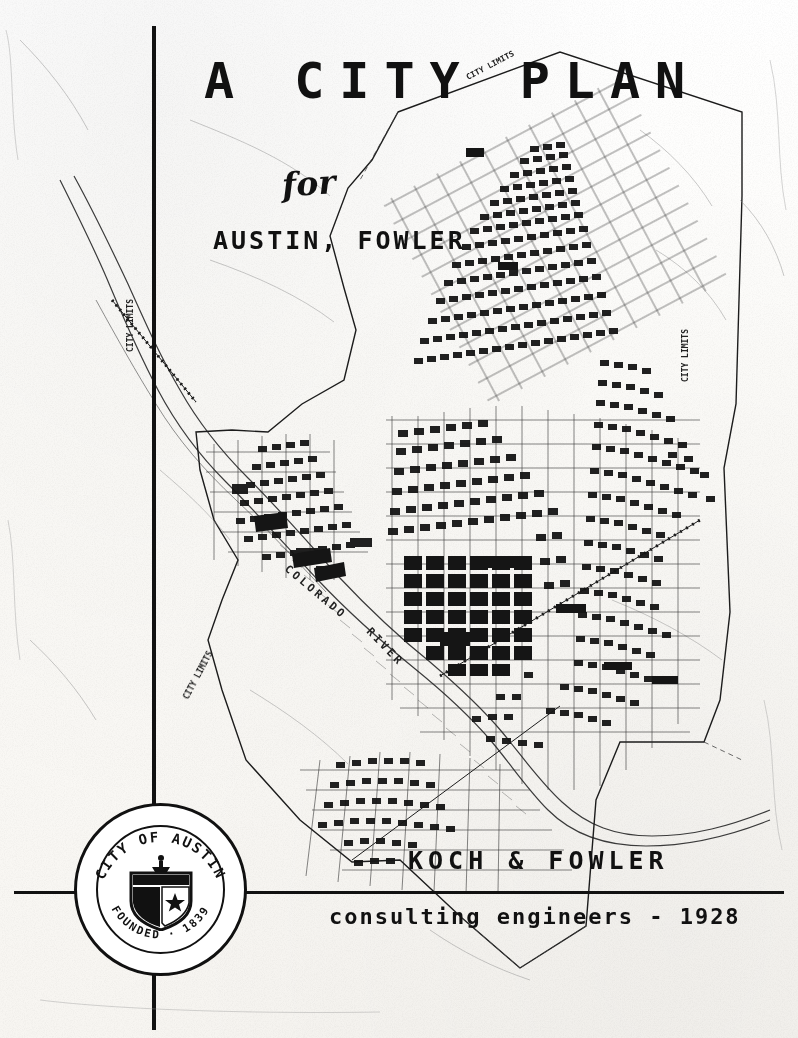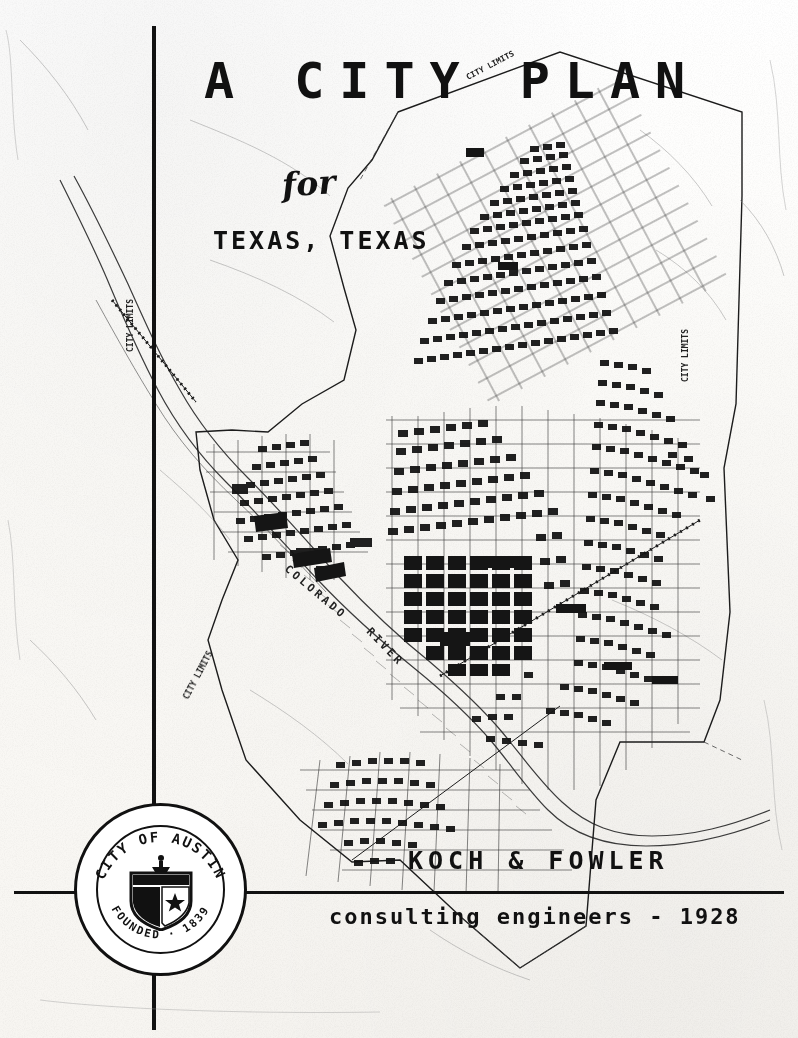--- a/index.html
+++ b/index.html
@@ -732,21 +732,21 @@
     </svg>
   </div>
 
   <div class="reg-line" id="reg-vertical"></div>
   <div class="reg-line" id="reg-horizontal"></div>
 
   <div class="title-text" id="main-title">A CITY PLAN</div>
 
   <div class="title-text" id="for-word">for</div>
 
-  <div class="title-text" id="subtitle-city">TEXAS, TEXAS</div>
+  <div class="title-text" id="subtitle-city">AUSTIN, FOWLER</div>
 
   <div class="title-text" id="firm-name">KOCH &amp; FOWLER</div>
 
   <div class="title-text" id="credit-line">consulting  engineers - 1928</div>
 
   <div id="city-seal">
     <div class="ring-outer"></div>
     <div class="ring-inner"></div>
 
     <svg class="seal-curved-text" viewBox="0 0 173 173">

